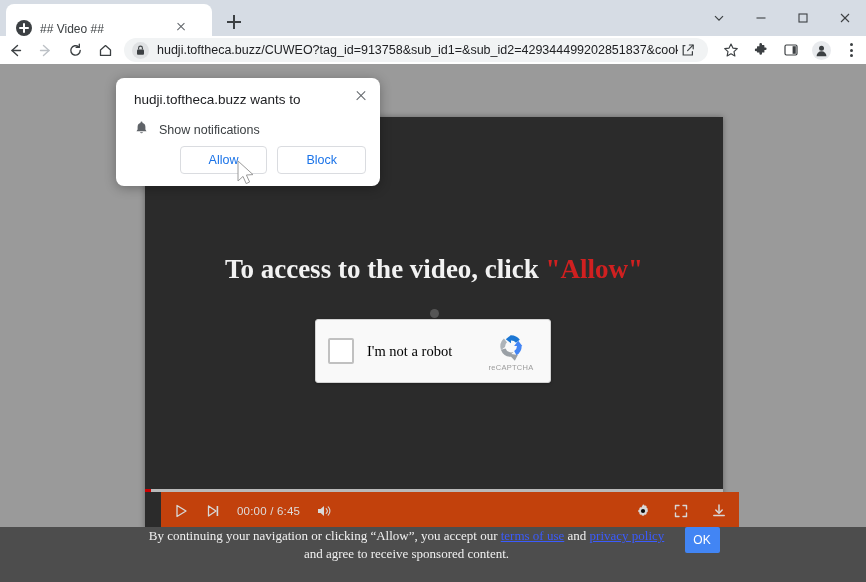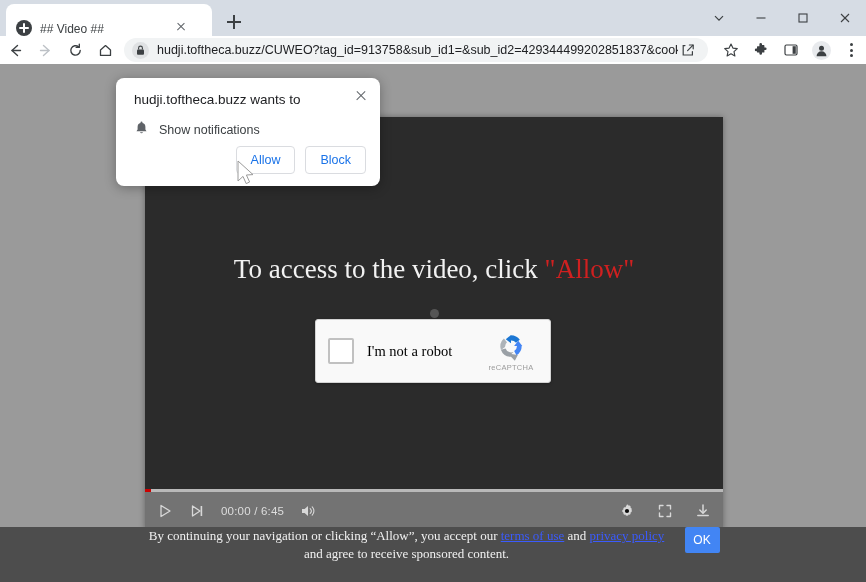--- a/index.html
+++ b/index.html
@@ -111,21 +111,21 @@
   }
   .video {
     position: absolute; left: 145px; top: 53px;
     width: 578px; height: 413px;
     background: #2b2b2b;
     box-shadow: 0 0 6px rgba(0,0,0,.35);
   }
   .video-msg {
     position: absolute; left: 0; top: 137px; width: 100%;
     text-align: center; font-family: "Liberation Serif", serif;
-    font-size: 27px; color: #f2f2f2;
+    font-size: 27px; color: #f2f2f2; font-weight: bold;
   }
   .video-msg .allow { color: #d02020; }
   .spinner-dot {
     position: absolute; left: 50%; top: 192px; width: 9px; height: 9px;
     margin-left: -4.5px; border-radius: 50%; background: #555;
   }
 
   
   .recaptcha {
     position: absolute; left: 170px; top: 202px;
@@ -150,22 +150,22 @@
     font-size: 7.5px; color: #9b9b9b; letter-spacing: .3px; margin-top: 2px;
   }
 
   
   .progress {
     position: absolute; left: 0; bottom: 38px; width: 100%; height: 3px;
     background: #b9b9b9;
   }
   .progress .played { width: 6px; height: 3px; background: #cc0000; }
   .controls {
-    position: absolute; left: 0; bottom: 0; width: 100%; height: 38px;
-    background: #737373; display: flex; align-items: center; padding: 0 12px;
+    position: absolute; left: 16px; bottom: 0; width: 100%; height: 38px;
+    background: #c2410c; display: flex; align-items: center; padding: 0 12px;
   }
   .ctl { display: flex; align-items: center; justify-content: center; cursor: pointer; }
   .ctl-left { display: flex; align-items: center; gap: 16px; }
   .ctl-right { display: flex; align-items: center; gap: 22px; margin-left: auto; }
   .time {
     font-size: 11.5px; color: #ddd; font-family: "Liberation Sans", sans-serif;
     letter-spacing: .2px; white-space: nowrap;
   }
 
   
@@ -202,21 +202,21 @@
   .perm-close::before, .perm-close::after {
     content: ""; position: absolute; left: 3px; top: 8px;
     width: 12px; height: 1.3px; background: #5f6368;
   }
   .perm-close::before { transform: rotate(45deg); }
   .perm-close::after  { transform: rotate(-45deg); }
   .perm-actions {
     position: absolute; right: 14px; bottom: 12px; display: flex; gap: 10px;
   }
   .perm-btn {
-    height: 28px; padding: 0 14px; background: #fff;
+    height: 28px; padding: 0 28px; background: #fff;
     border: 1px solid #dadce0; border-radius: 4px;
     color: #1a73e8; font-size: 12.5px;
     font-family: "Liberation Sans", sans-serif; cursor: pointer;
   }
 
   
   .cursor { position: absolute; left: 236px; top: 160px; pointer-events: none; }
 </style>
 </head>
 <body>

